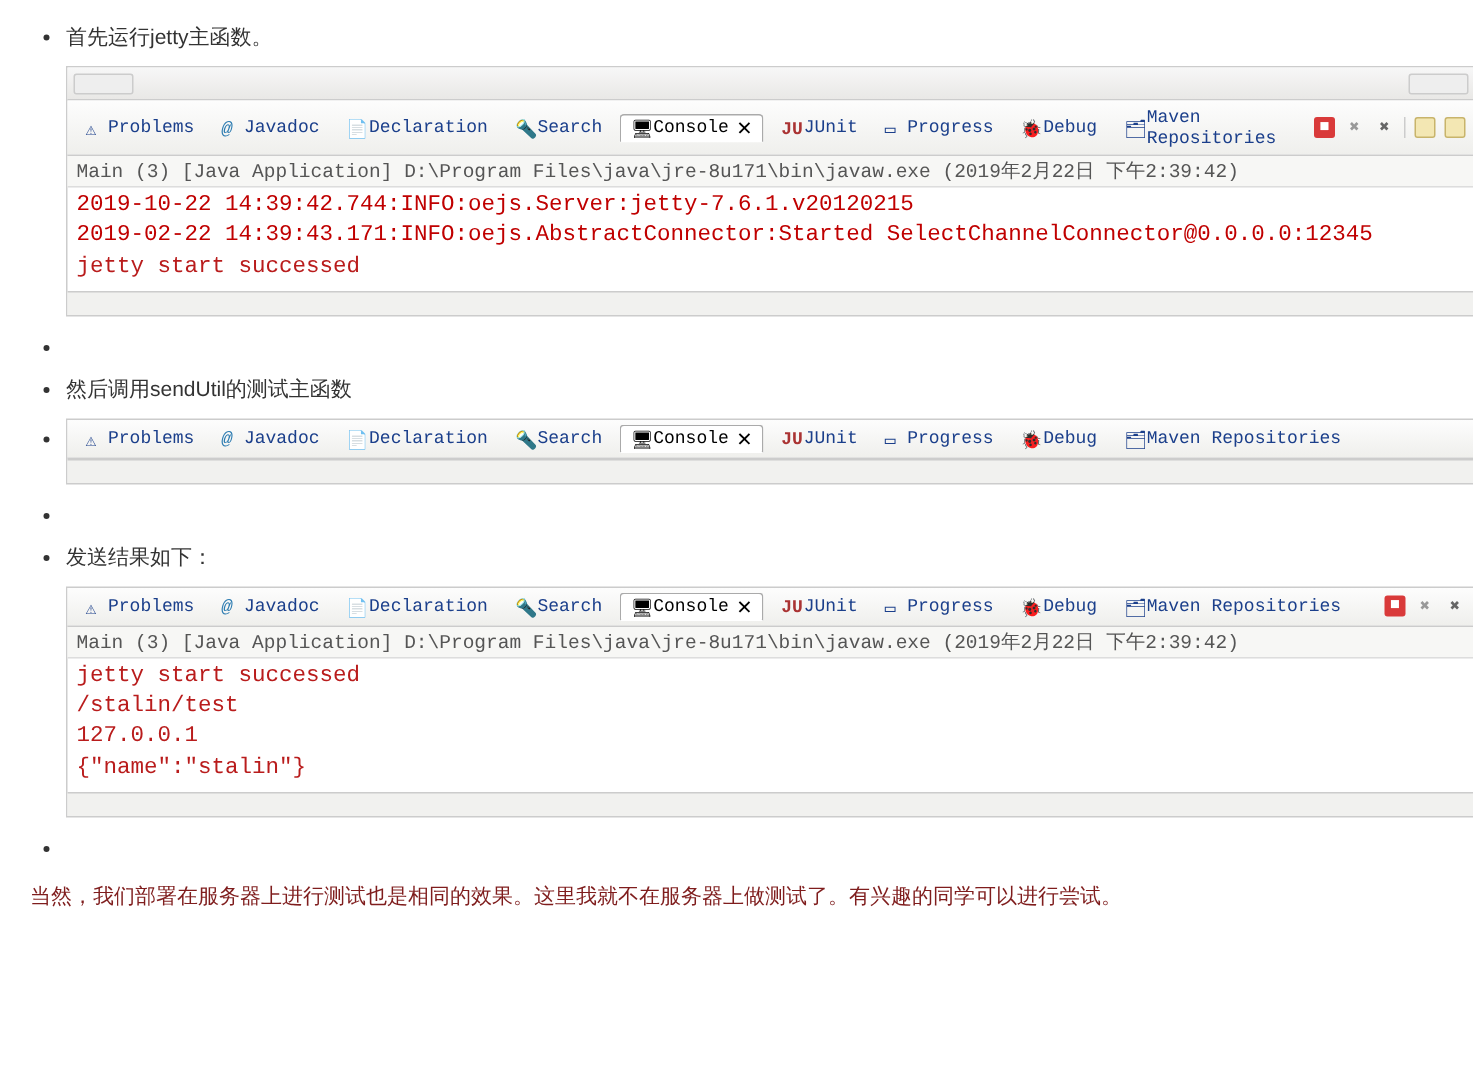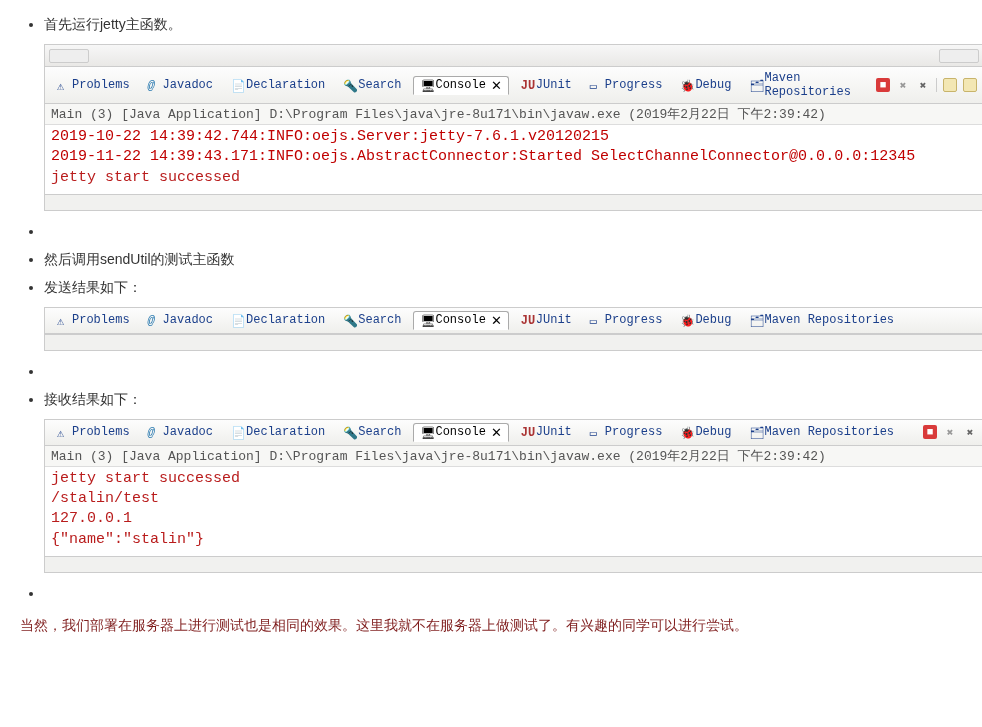--- a/index.html
+++ b/index.html
@@ -163,37 +163,36 @@
           <span class="btn-sq btn-stop">■</span>
           <span class="btn-sq btn-x">✖</span>
           <span class="btn-sq btn-x dark">✖</span>
           <span style="width:1px;height:14px;background:#ccc;"></span>
           <span class="btn-sq btn-doc"></span>
           <span class="btn-sq btn-doc"></span>
         </span>
       </div>
       <div class="infobar">Main (3) [Java Application] D:\Program Files\java\jre-8u171\bin\javaw.exe (2019年2月22日 下午2:39:42)</div>
       <div class="console"><span class="line-red">2019-10-22 14:39:42.744:INFO:oejs.Server:jetty-7.6.1.v20120215</span>
-<span class="line-red">2019-11-22 14:39:43.171:INFO:oejs.AbstractConnector:Started SelectChannelConnector@0.0.0.0:12345</span>
+<span class="line-red">2019-02-22 14:39:43.171:INFO:oejs.AbstractConnector:Started SelectChannelConnector@0.0.0.0:12345</span>
 <span class="line-black">jetty start successed</span>
 </div>
       <div class="bottom-scroll"></div>
     </div>
   </li>
 
   <li>
       <p class="bullet-text"></p>
     </li>
 
   <li>
       <p class="bullet-text">然后调用sendUtil的测试主函数</p>
     </li>
 
   <li>
-    <p class="bullet-text">发送结果如下：</p>
 
     <div class="shot">
       <div class="tabbar">
         <span class="tab">
             <span class="icn">⚠</span>
             <span>Problems</span>
           </span>
         <span class="tab">
             <span class="icn" style="color:#2a7ab0;font-style:italic;">@</span>
             <span>Javadoc</span>
@@ -230,21 +229,21 @@
       </div>
       <div class="bottom-scroll"></div>
     </div>
   </li>
 
   <li>
       <p class="bullet-text"></p>
     </li>
 
   <li>
-    <p class="bullet-text">接收结果如下：</p>
+    <p class="bullet-text">发送结果如下：</p>
 
     <div class="shot">
       <div class="tabbar">
         <span class="tab">
             <span class="icn">⚠</span>
             <span>Problems</span>
           </span>
         <span class="tab">
             <span class="icn" style="color:#2a7ab0;font-style:italic;">@</span>
             <span>Javadoc</span>

